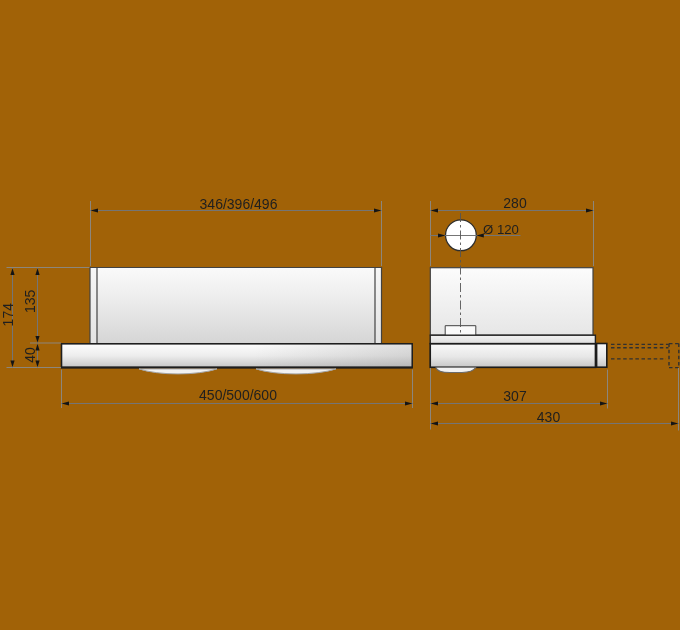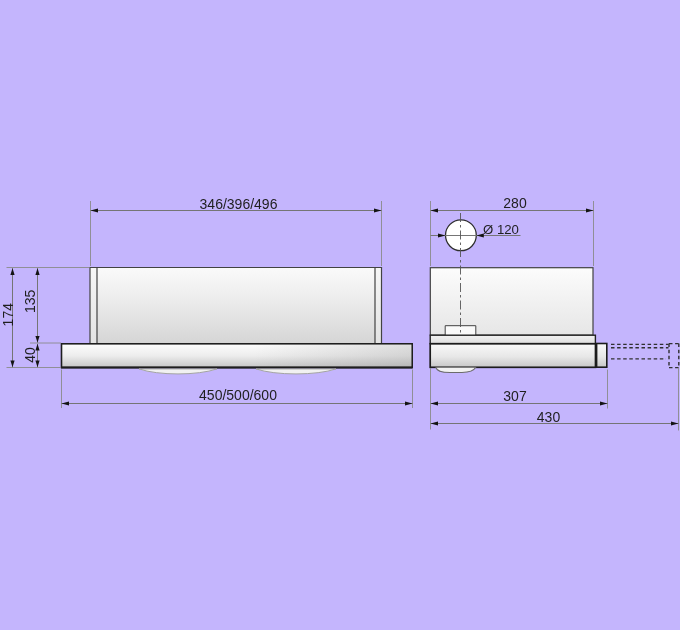--- a/index.html
+++ b/index.html
@@ -1,16 +1,16 @@
 <!DOCTYPE html>
 <html><head>
 <meta charset="utf-8">
 <style>
   html,body{margin:0;padding:0;background:#ffffff;}
-  .wrap{width:680px;height:630px;position:relative;background:#c4b5fd;overflow:hidden;}
+  .wrap{width:680px;height:630px;position:relative;background:#a16207;overflow:hidden;}
   text{font-family:"Liberation Sans",sans-serif;fill:#1f1f1f;}
 </style>
 </head>
 <body>
 <div class="wrap">
 <svg width="680" height="630" viewBox="0 0 680 630" xmlns="http://www.w3.org/2000/svg">
 <defs>
   <linearGradient id="gPanel" x1="0" y1="0" x2="0" y2="1">
     <stop offset="0" stop-color="#fafafa"></stop>
     <stop offset="0.45" stop-color="#ebebeb"></stop>

